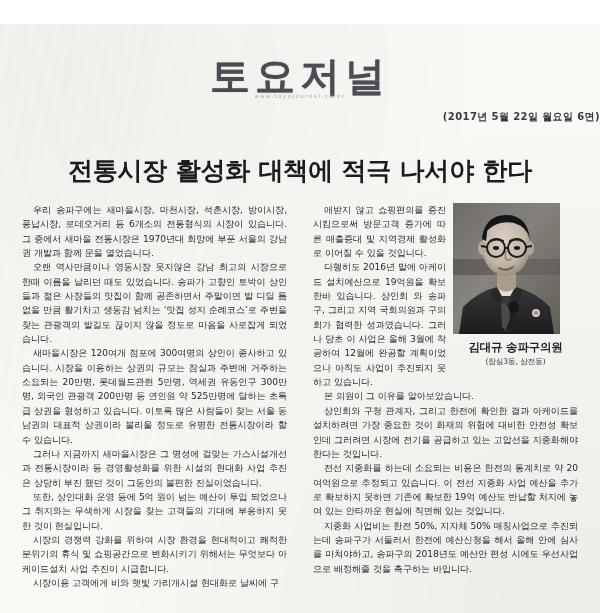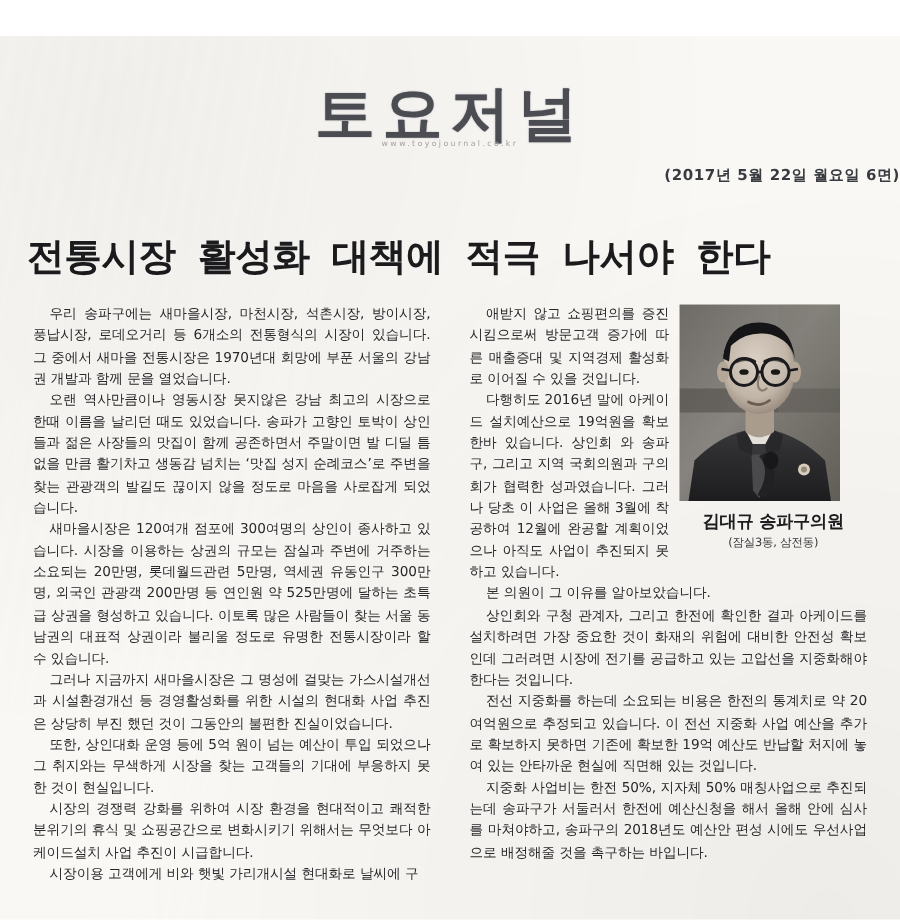--- a/index.html
+++ b/index.html
@@ -77,29 +77,28 @@
     font-size: 10px;
     font-weight: 700;
     color: #3b3c41;
     letter-spacing: .4px;
     margin-top: 14px;
     filter: blur(.15px);
   }
 
   
   .headline {
-    text-align: left;
+    text-align: center;
     font-size: 25px;
     font-weight: 700;
     color: #1d1d1f;
     letter-spacing: -.2px;
     margin: 30px 0 0 0;
     padding: 0 18px;
     filter: blur(.12px);
-    font-family: Liberation Mono, monospace;
   }
 
   
   .article {
     position: relative;
     margin-top: 16px;
     padding: 0 20px 0 22px;
   }
   .columns {
     display: flex;
@@ -175,21 +174,21 @@
 
   <h1 class="headline">전통시장 활성화 대책에 적극 나서야 한다</h1>
 
   <div class="article">
     <div class="columns">
 
       <div class="col">
         <p>우리 송파구에는 새마을시장, 마천시장, 석촌시장, 방이시장, 풍납시장, 로데오거리 등 6개소의 전통형식의 시장이 있습니다. 그 중에서 새마을 전통시장은  1970년대 회망에 부푼 서울의 강남권 개발과 함께 문을 열었습니다.</p>
         <p>오랜 역사만큼이나 영동시장 못지않은 강남 최고의 시장으로 한때 이름을 날리던 때도 있었습니다. 송파가 고향인 토박이 상인들과 젊은 사장들의 맛집이 함께 공존하면서 주말이면 발 디딜 틈 없을 만큼 활기차고 생동감 넘치는 ‘맛집 성지 순례코스’로 주변을 찾는 관광객의 발길도 끊이지 않을 정도로 마음을 사로잡게 되었습니다.</p>
         <p>새마을시장은 120여개 점포에 300여명의 상인이 종사하고 있습니다. 시장을 이용하는 상권의 규모는 잠실과 주변에 거주하는 소요되는 20만명, 롯데월드관련 5만명, 역세권 유동인구 300만명, 외국인 관광객 200만명 등 연인원 약 525만명에 달하는 초특급 상권을 형성하고 있습니다. 이토록 많은 사람들이 찾는 서울 동남권의 대표적 상권이라 불리울 정도로 유명한 전통시장이라 할 수 있습니다.</p>
-        <p>그러나 지금까지 새마을시장은 그 명성에 걸맞는 가스시설개선과 시설환경개선 등 경영활성화를 위한 시설의 현대화 사업 추진은 상당히 부진 했던 것이 그동안의 불편한 진실이었습니다.</p>
+        <p>그러나 지금까지 새마을시장은 그 명성에 걸맞는 가스시설개선과 전통시장이라 등 경영활성화를 위한 시설의 현대화 사업 추진은 상당히 부진 했던 것이 그동안의 불편한 진실이었습니다.</p>
         <p>또한, 상인대화 운영 등에 5억 원이 넘는 예산이 투입 되었으나 그 취지와는 무색하게 시장을 찾는 고객들의 기대에 부응하지 못한 것이 현실입니다.</p>
         <p>시장의 경쟁력 강화를 위하여 시장 환경을 현대적이고 쾌적한 분위기의 휴식 및 쇼핑공간으로 변화시키기 위해서는 무엇보다 아케이드설치 사업 추진이 시급합니다.</p>
         <p>시장이용 고객에게 비와 햇빛 가리개시설 현대화로 날씨에 구</p>
       </div>
 
       <div class="col">
 
         <div class="portrait-wrap">
           <div class="portrait">
             <svg viewBox="0 0 107 131" preserveAspectRatio="none" aria-hidden="true">

